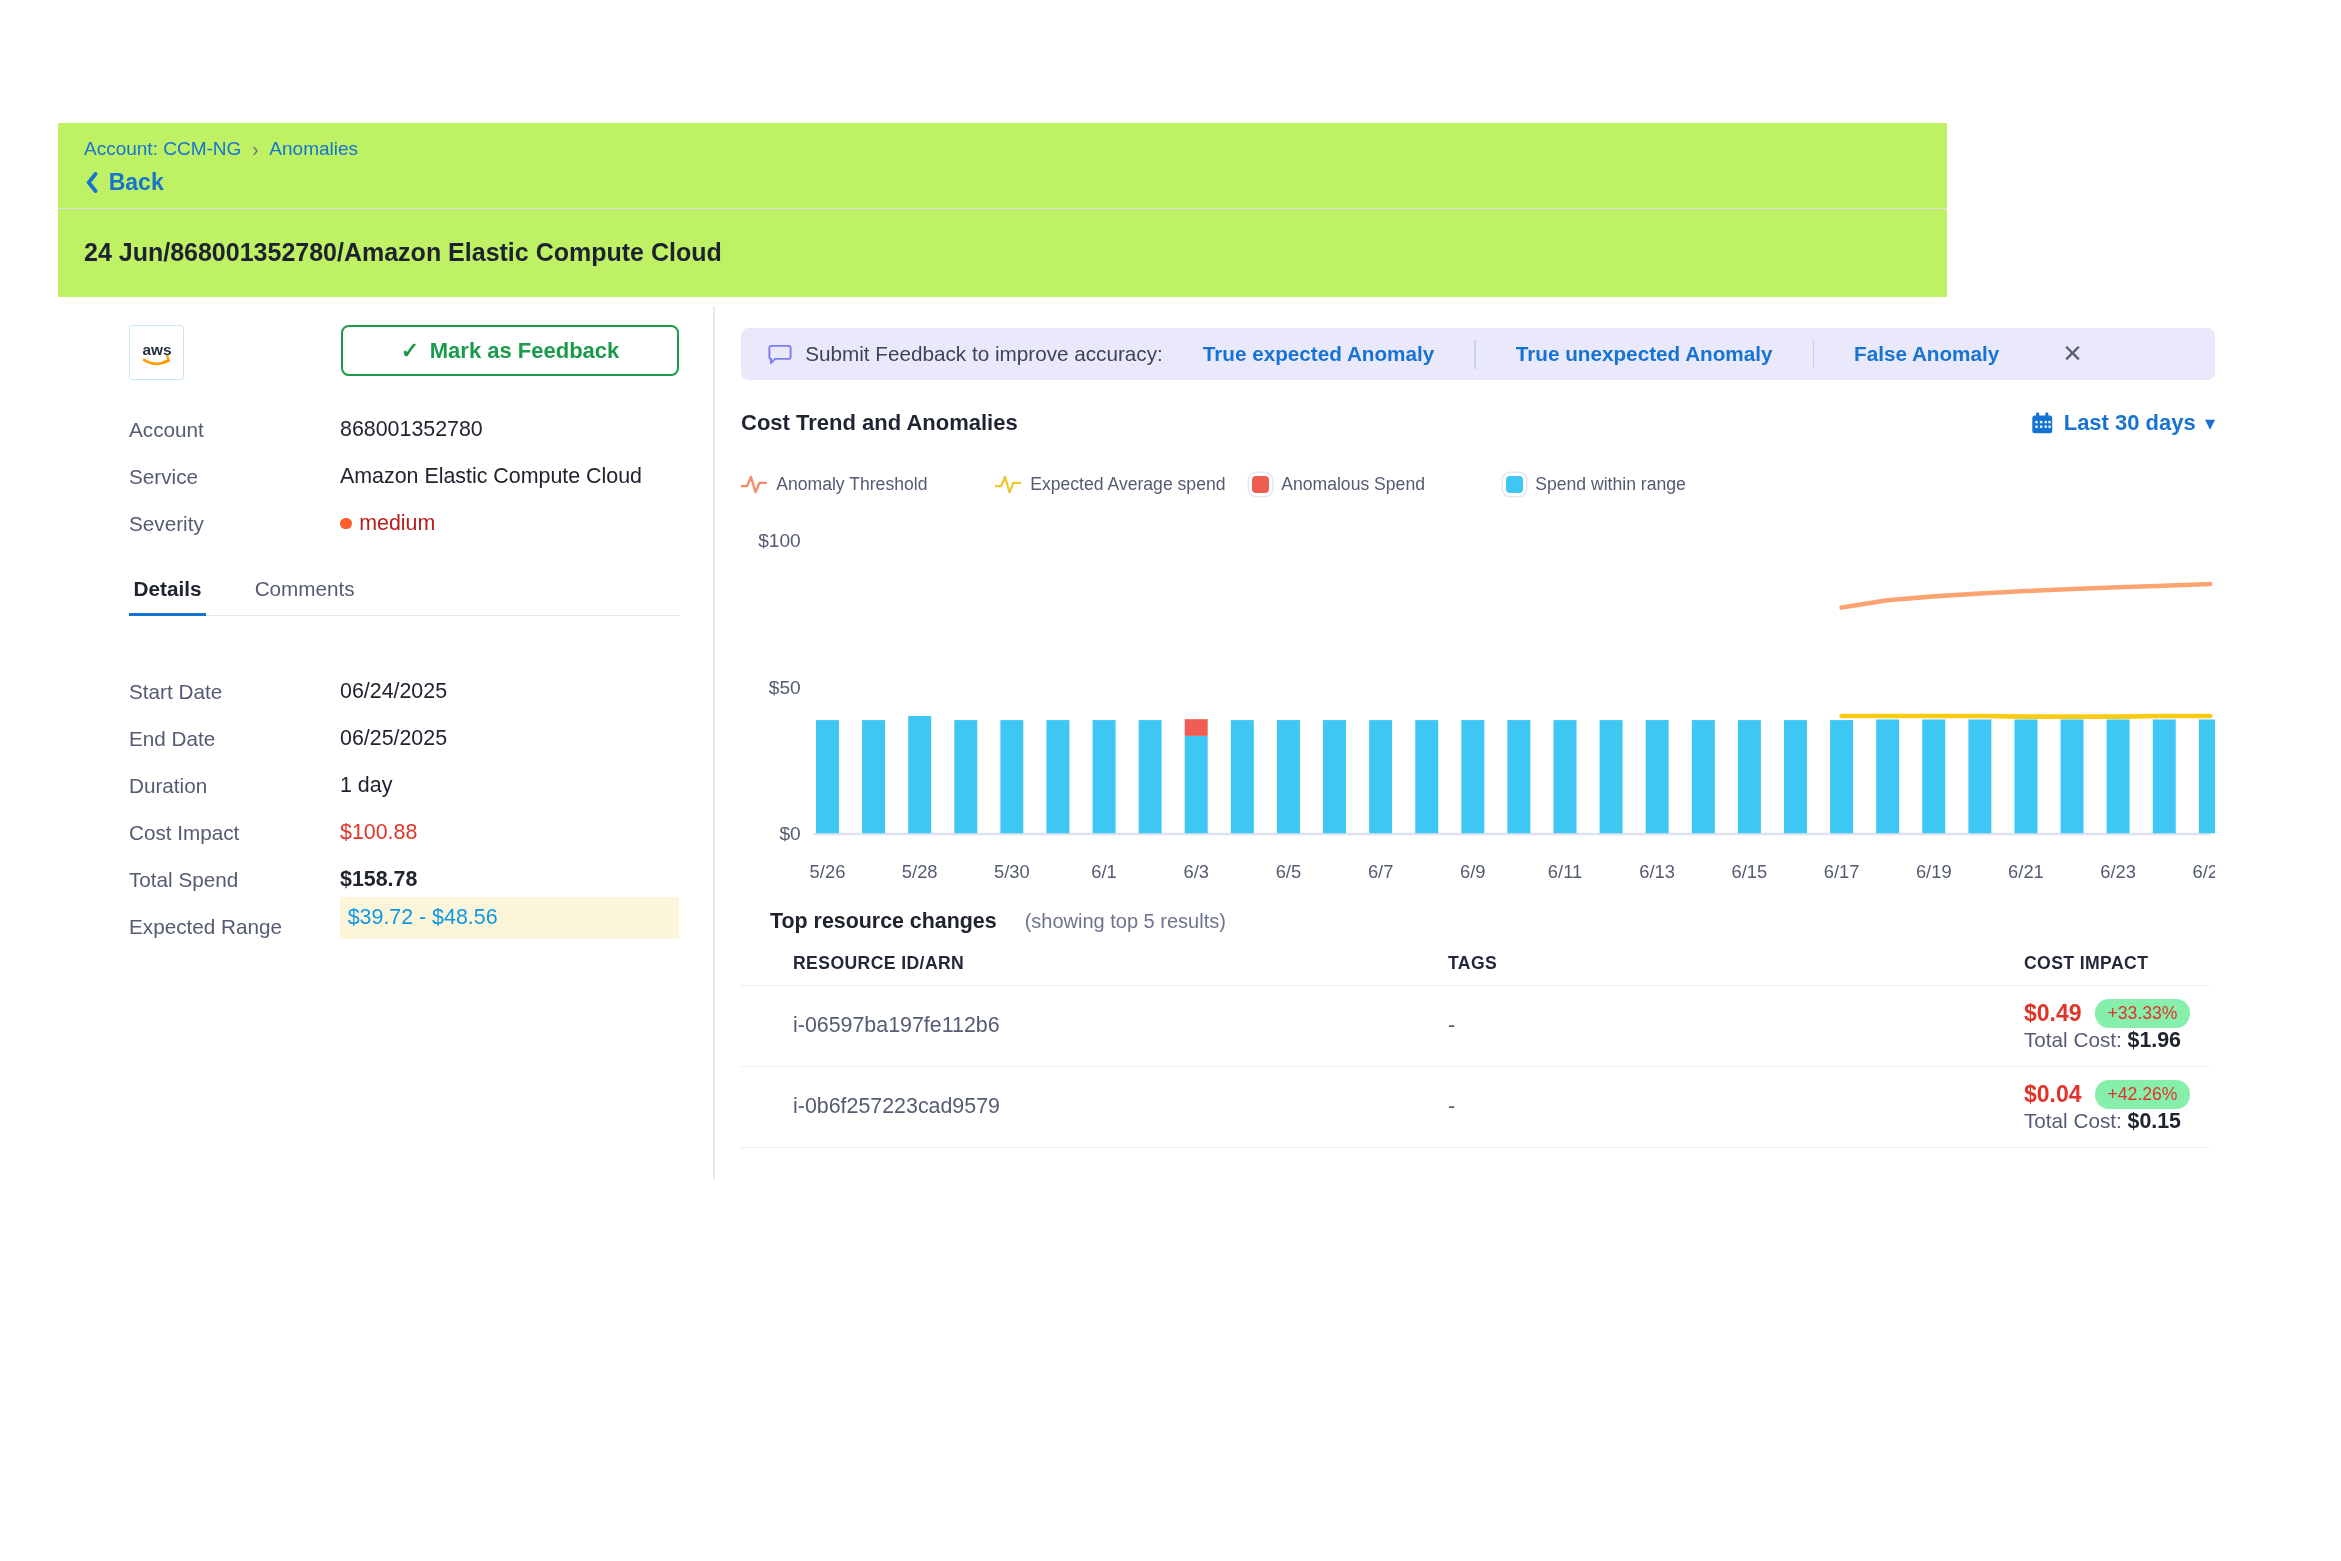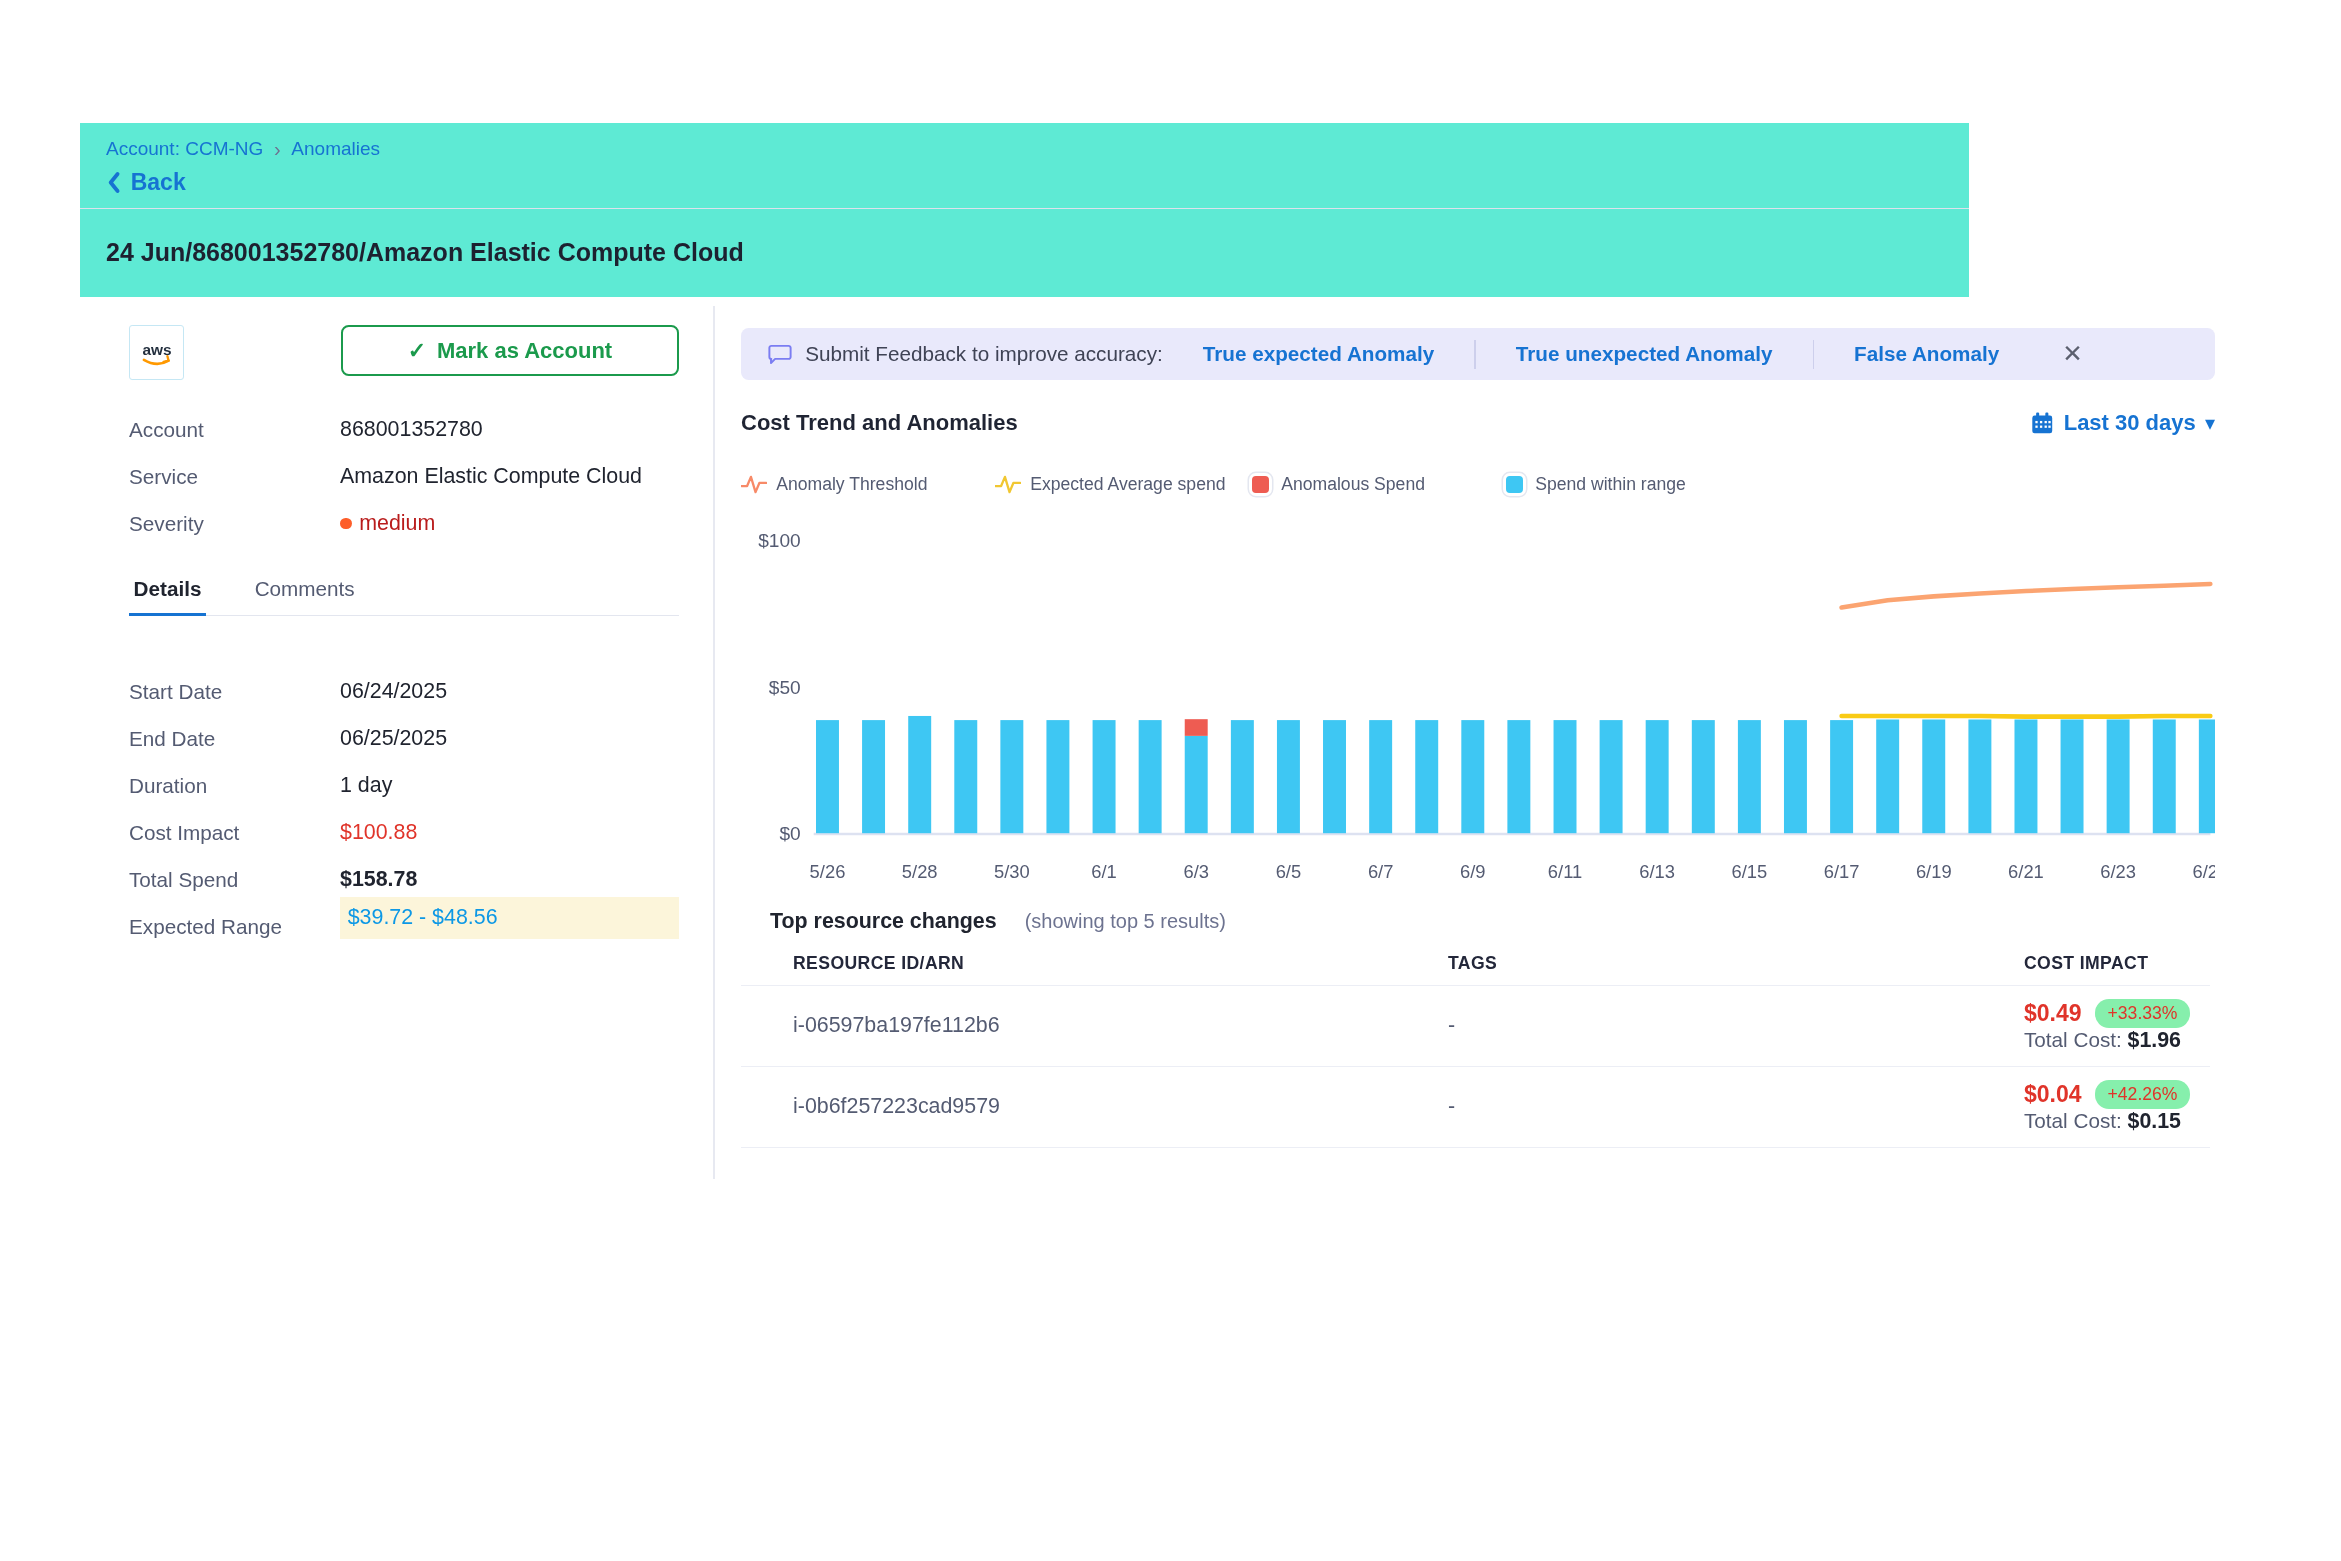--- a/index.html
+++ b/index.html
@@ -1,20 +1,20 @@
 <!DOCTYPE html>
 <html style="font-size:12.2px"><head>
 <meta charset="utf-8">
 <style>
   * { box-sizing: border-box; }
   body { margin:0; background:#fff; font-family:"Liberation Sans","DejaVu Sans",sans-serif; color:#20242f; }
   .page { position:relative; width:2342px; height:1561px; background:#fff; overflow:hidden; }
 
   
-  .header { position:absolute; left:80px; top:123px; width:1889px; height:174px; background:#5eead4; }
+  .header { position:absolute; left:58px; top:123px; width:1889px; height:174px; background:#bef264; }
   .band1 { height:86px; padding:15.3px 0 0 26px; border-bottom:1.5px solid #dde1ec; }
   .breadcrumb { display:flex; align-items:center; gap:10.7px; font-size:19px; }
   .breadcrumb a { color:#1673d2; text-decoration:none; cursor:pointer; }
   .crumb-sep { color:#6d7390; font-size:20px; line-height:1; }
   .back { display:inline-flex; align-items:center; gap:7.7px; margin:9.2px 0 0 0; color:#1673d2; font-weight:bold; font-size:23px; cursor:pointer; }
   .page-title { margin:0; padding-left:26px; font-size:25px; font-weight:bold; line-height:86px; color:#1d2130; white-space:nowrap; }
 
   
   .left-panel { position:absolute; left:129px; top:325px; width:550px; }
   .panel-top { display:flex; justify-content:space-between; align-items:flex-start; height:70px; }
@@ -95,21 +95,21 @@
     <div class="panel-top">
       <div class="aws-box">
         <svg width="40" height="34" viewBox="0 0 52 44">
           <text x="26" y="24" text-anchor="middle" font-size="20" font-weight="bold" fill="#232f3e">aws</text>
           <path d="M9 31 Q26 41 41 32" stroke="#ff9900" stroke-width="3.5" fill="none" stroke-linecap="round"></path>
           <path d="M41 32 l-1.5 -6 M41 32 l-6.5 1.5" stroke="#ff9900" stroke-width="3" fill="none" stroke-linecap="round"></path>
         </svg>
       </div>
       <button class="resolve-btn">
         <span>✓</span>
-        <span>Mark as Account</span>
+        <span>Mark as Feedback</span>
       </button>
     </div>
     <div class="srow">
       <span class="lbl">Account</span>
       <span class="val">868001352780</span>
     </div>
     <div class="srow">
       <span class="lbl">Service</span>
       <span class="val">Amazon Elastic Compute Cloud</span>
     </div>

